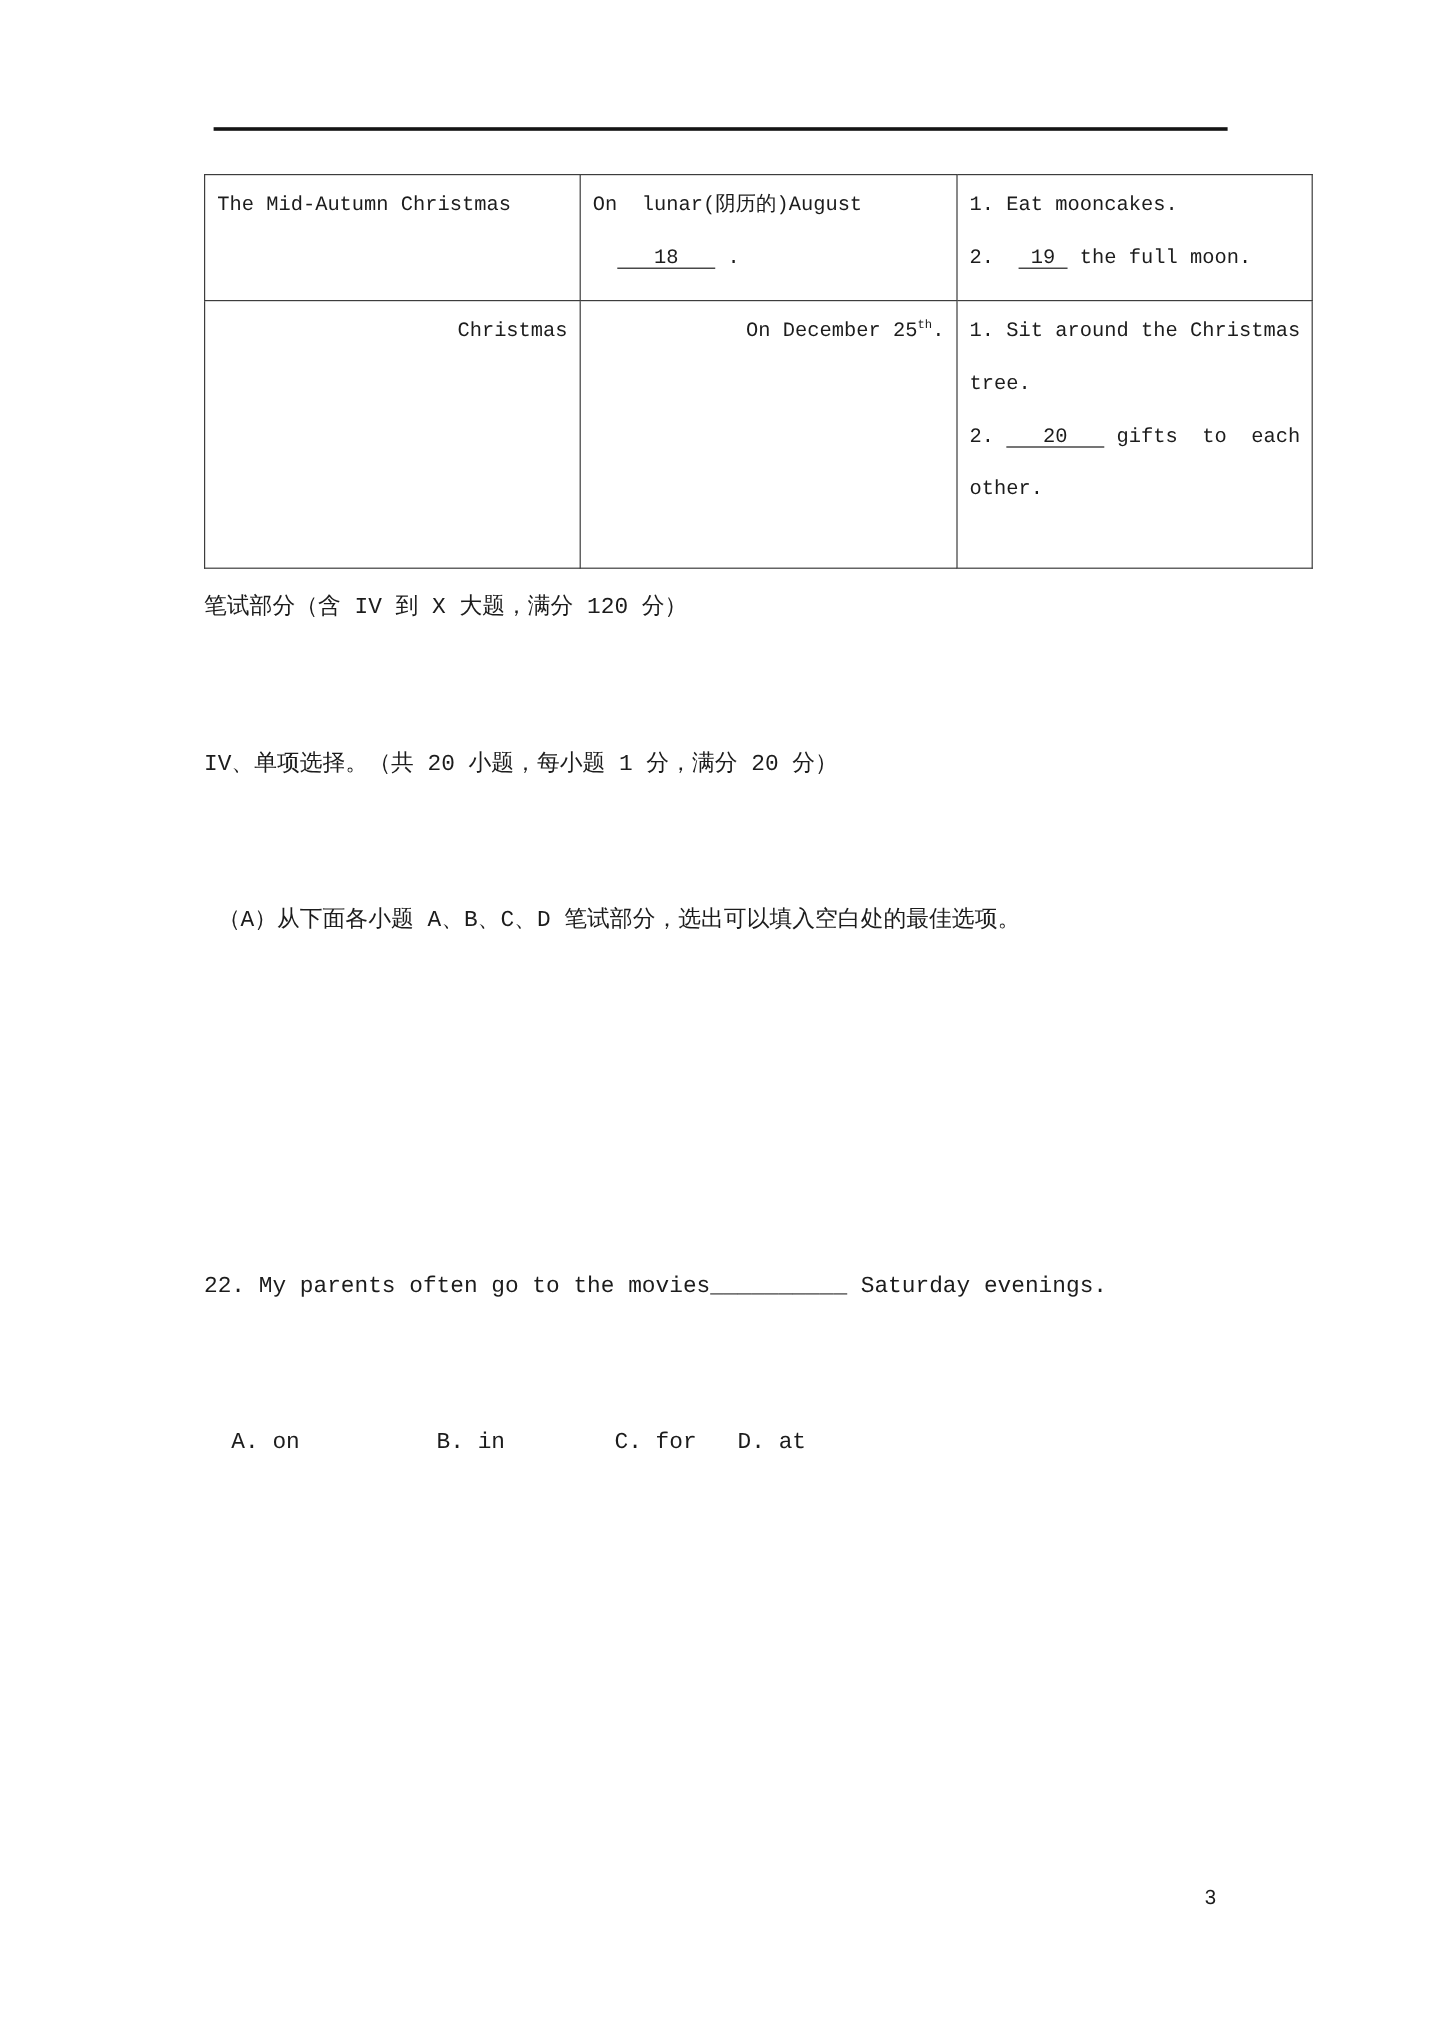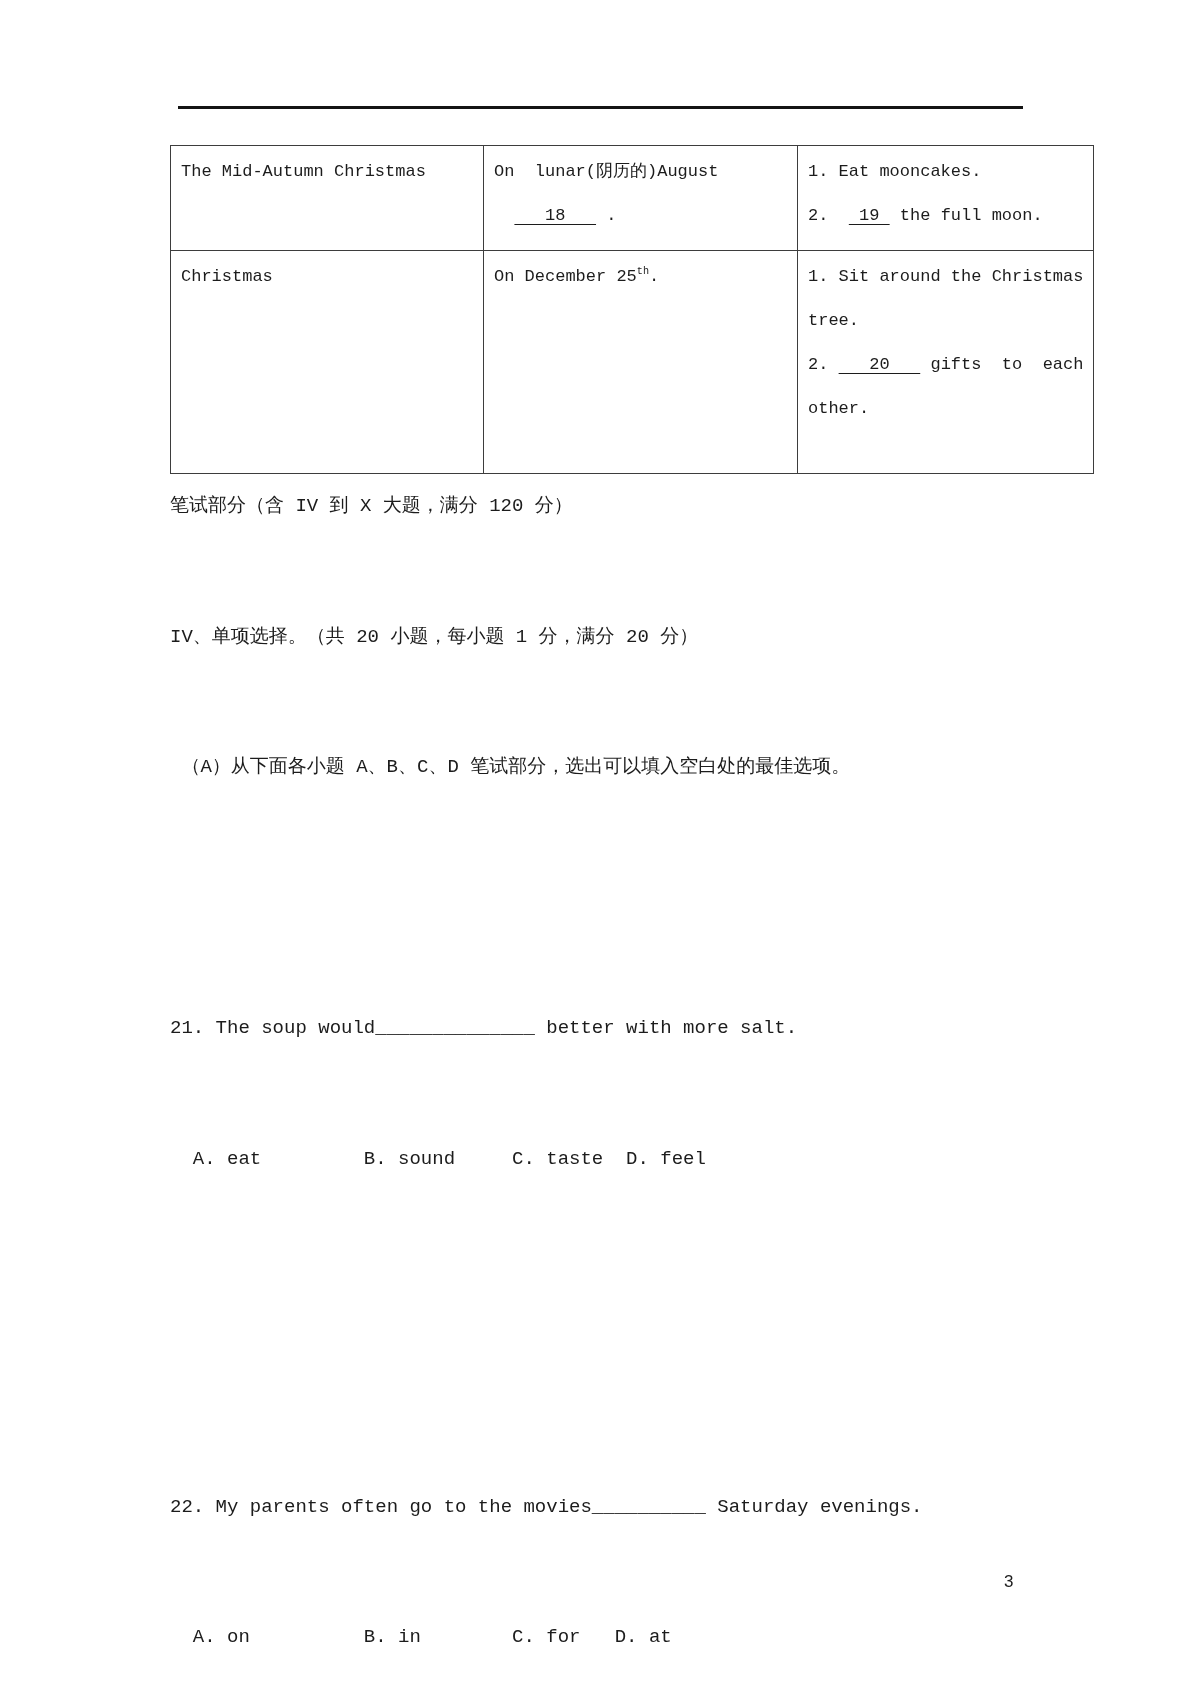--- a/index.html
+++ b/index.html
@@ -37,21 +37,21 @@
     vertical-align: top;
     padding: 4px 10px;
     line-height: 44px;
     white-space: pre;
     overflow: hidden;
   }
   td.c-name1 { width: 292px; }
   td.c-time1 { width: 293px; }
   td.c-act1  { width: 275px; }
   td.v-mid   { vertical-align: middle; }
-  td.t-center{ text-align: left; }
+  td.t-center{ text-align: right; }
   tr.row1 td { height: 96px; }
   tr.row2 td { height: 214px; }
   .blank {
     text-decoration: underline;
     text-underline-offset: 4px;
     margin-top: 16px;
   }
   sup.ord {
     font-size: 0.6em;
     vertical-align: super;
@@ -94,24 +94,20 @@
     <td><div><span>1. Sit around the Christmas</span></div><div><span>tree.</span></div><div><span>2. </span><span class="blank">   20   </span><span> gifts  to  each</span></div><div><span>other.</span></div></td>
   </tr>
 </tbody>
   </table>
 
 <div class="content">
   <div class="tline">笔试部分（含 IV 到 X 大题，满分 120 分）</div>
   <div class="tline">IV、单项选择。（共 20 小题，每小题 1 分，满分 20 分）</div>
   <div class="tline"> （A）从下面各小题 A、B、C、D 笔试部分，选出可以填入空白处的最佳选项。</div>
 
-  <div>
-    <div class="tline">21. The soup would______________ better with more salt.</div>
-    <div class="tline">  A. eat         B. sound     C. taste  D. feel</div>
-  </div>
 
   <div>
     <div class="tline">22. My parents often go to the movies__________ Saturday evenings.</div>
     <div class="tline">  A. on          B. in        C. for   D. at</div>
   </div>
 
   
 
   
 

